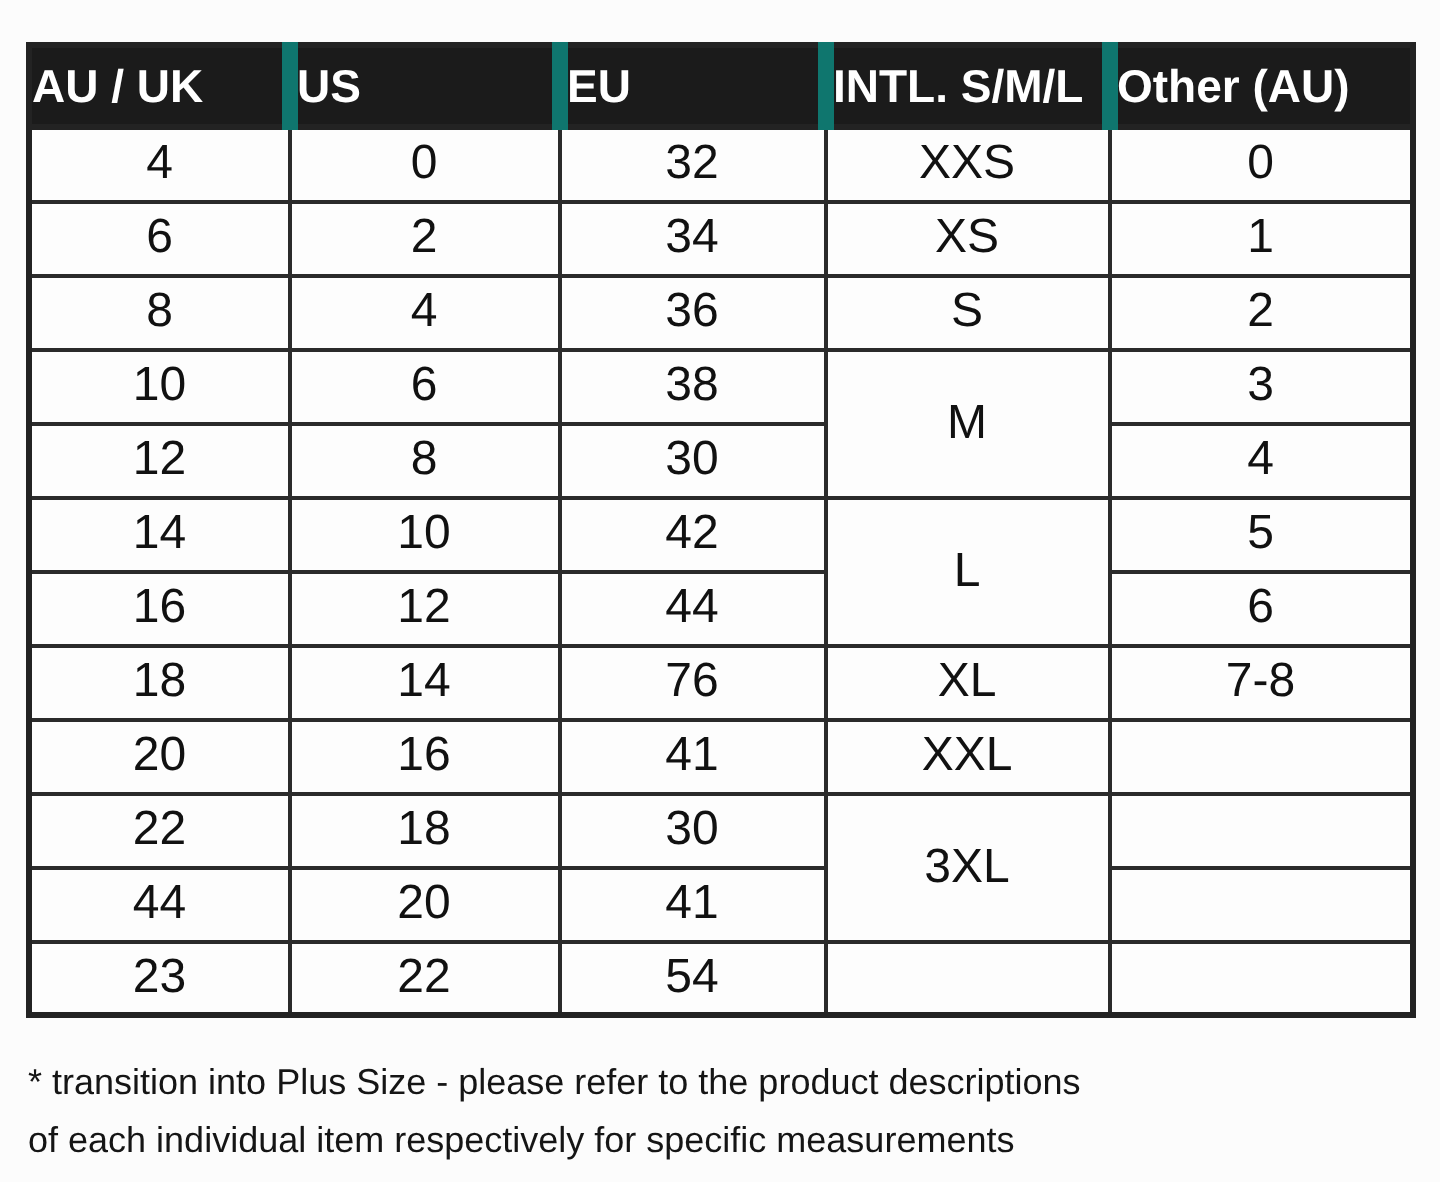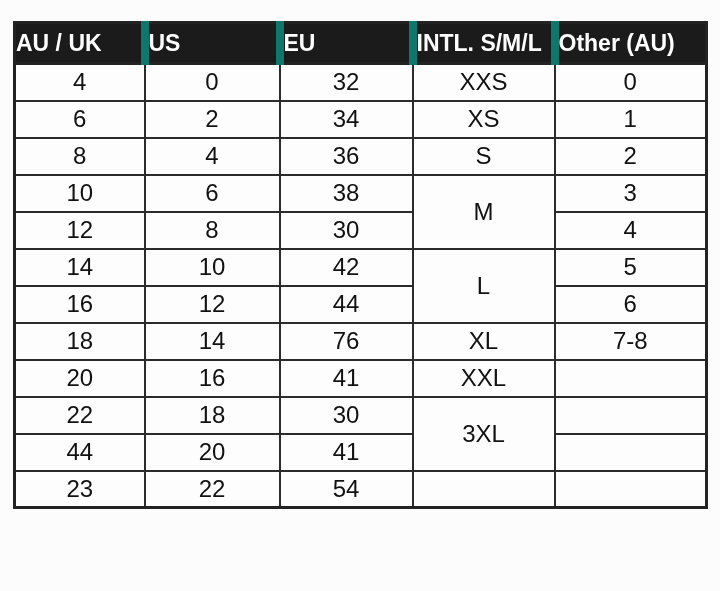--- a/index.html
+++ b/index.html
@@ -158,14 +158,18 @@
       <tr>
         <td>23</td>
         <td>22</td>
         <td>54</td>
         <td></td>
         <td></td>
       </tr>
     </tbody>
   </table>
 
+  <div class="footnote">
+    <div>* transition into Plus Size - please refer to the product descriptions</div>
+    <div>of each individual item respectively for specific measurements</div>
+  </div>
 
 </div>
 
 </body></html>

